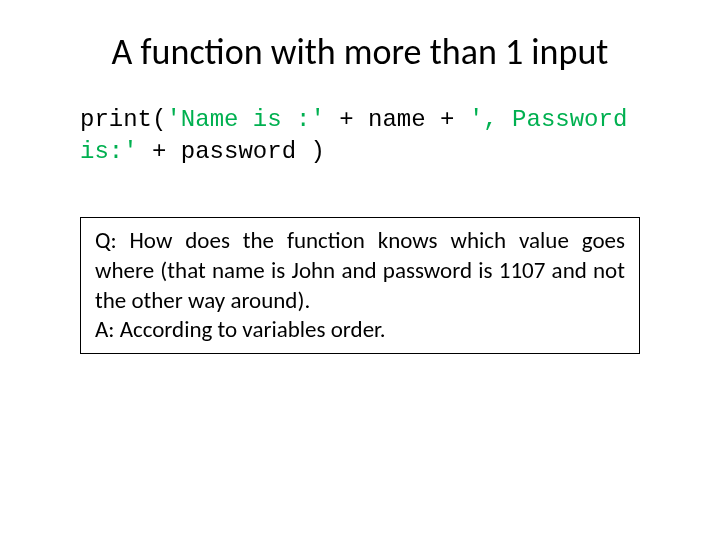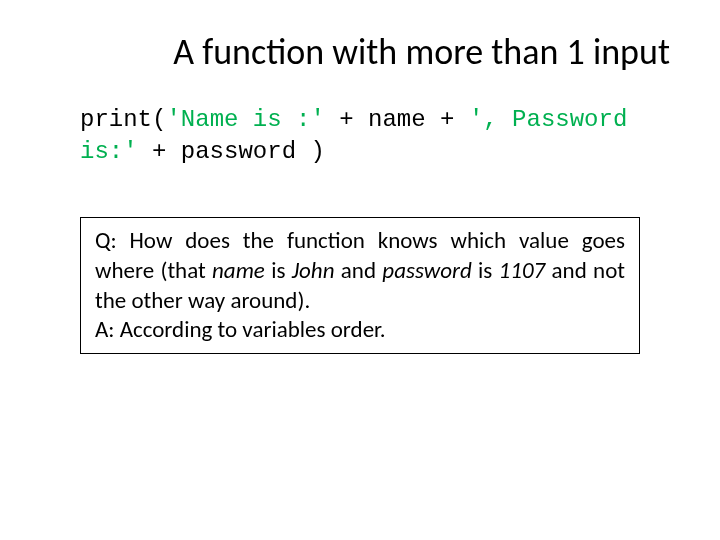--- a/index.html
+++ b/index.html
@@ -11,21 +11,21 @@
     font-family: Calibri, Arial, sans-serif;
     color: #000;
     overflow: hidden;
   }
   .slide {
     padding: 20px 50px 30px 50px;
     box-sizing: border-box;
   }
   .title {
     font-size: 36px;
-    text-align: right;
+    text-align: center;
     margin: 10px 0 30px 0;
     color: #000;
     font-weight: normal;
   }
   .code {
     font-family: "Courier New", Courier, monospace;
     font-size: 26px;
     line-height: 1.35;
     color: #000;
   }
@@ -37,21 +37,21 @@
   .line3 { margin-left: 0; }
   .qa-box {
     border: 1.5px solid #000;
     margin: 20px 30px 0 30px;
     padding: 8px 14px;
     font-size: 23px;
     line-height: 1.3;
     text-align: justify;
     color: #000;
   }
-  .qa-box .it { font-style: italic; }
+  .qa-box .it { }
   .qa-box .bold { font-weight: normal; }
 </style>
 </head>
 <body>
 
 <div class="slide">
   <h1 class="title">A function with more than 1 input</h1>
 
   <div class="code">
     <div class="line2">

